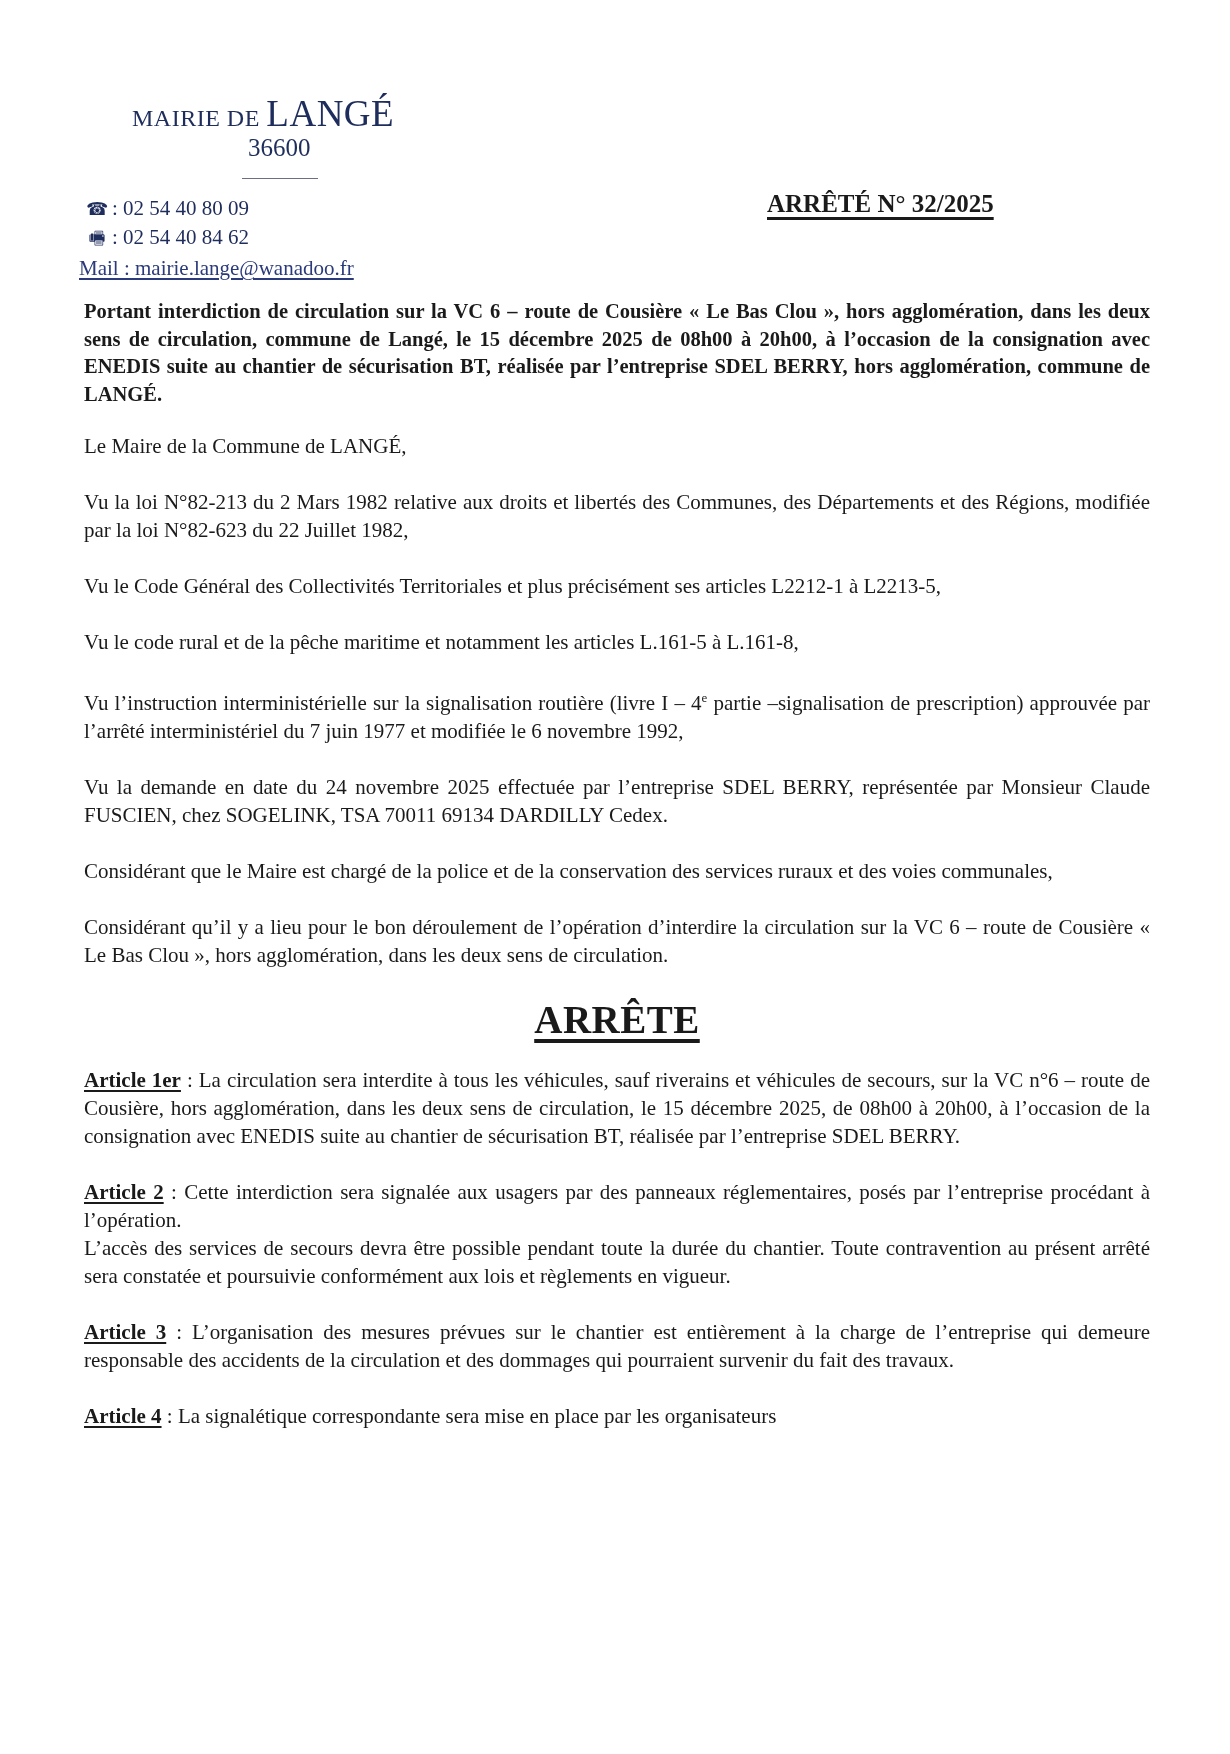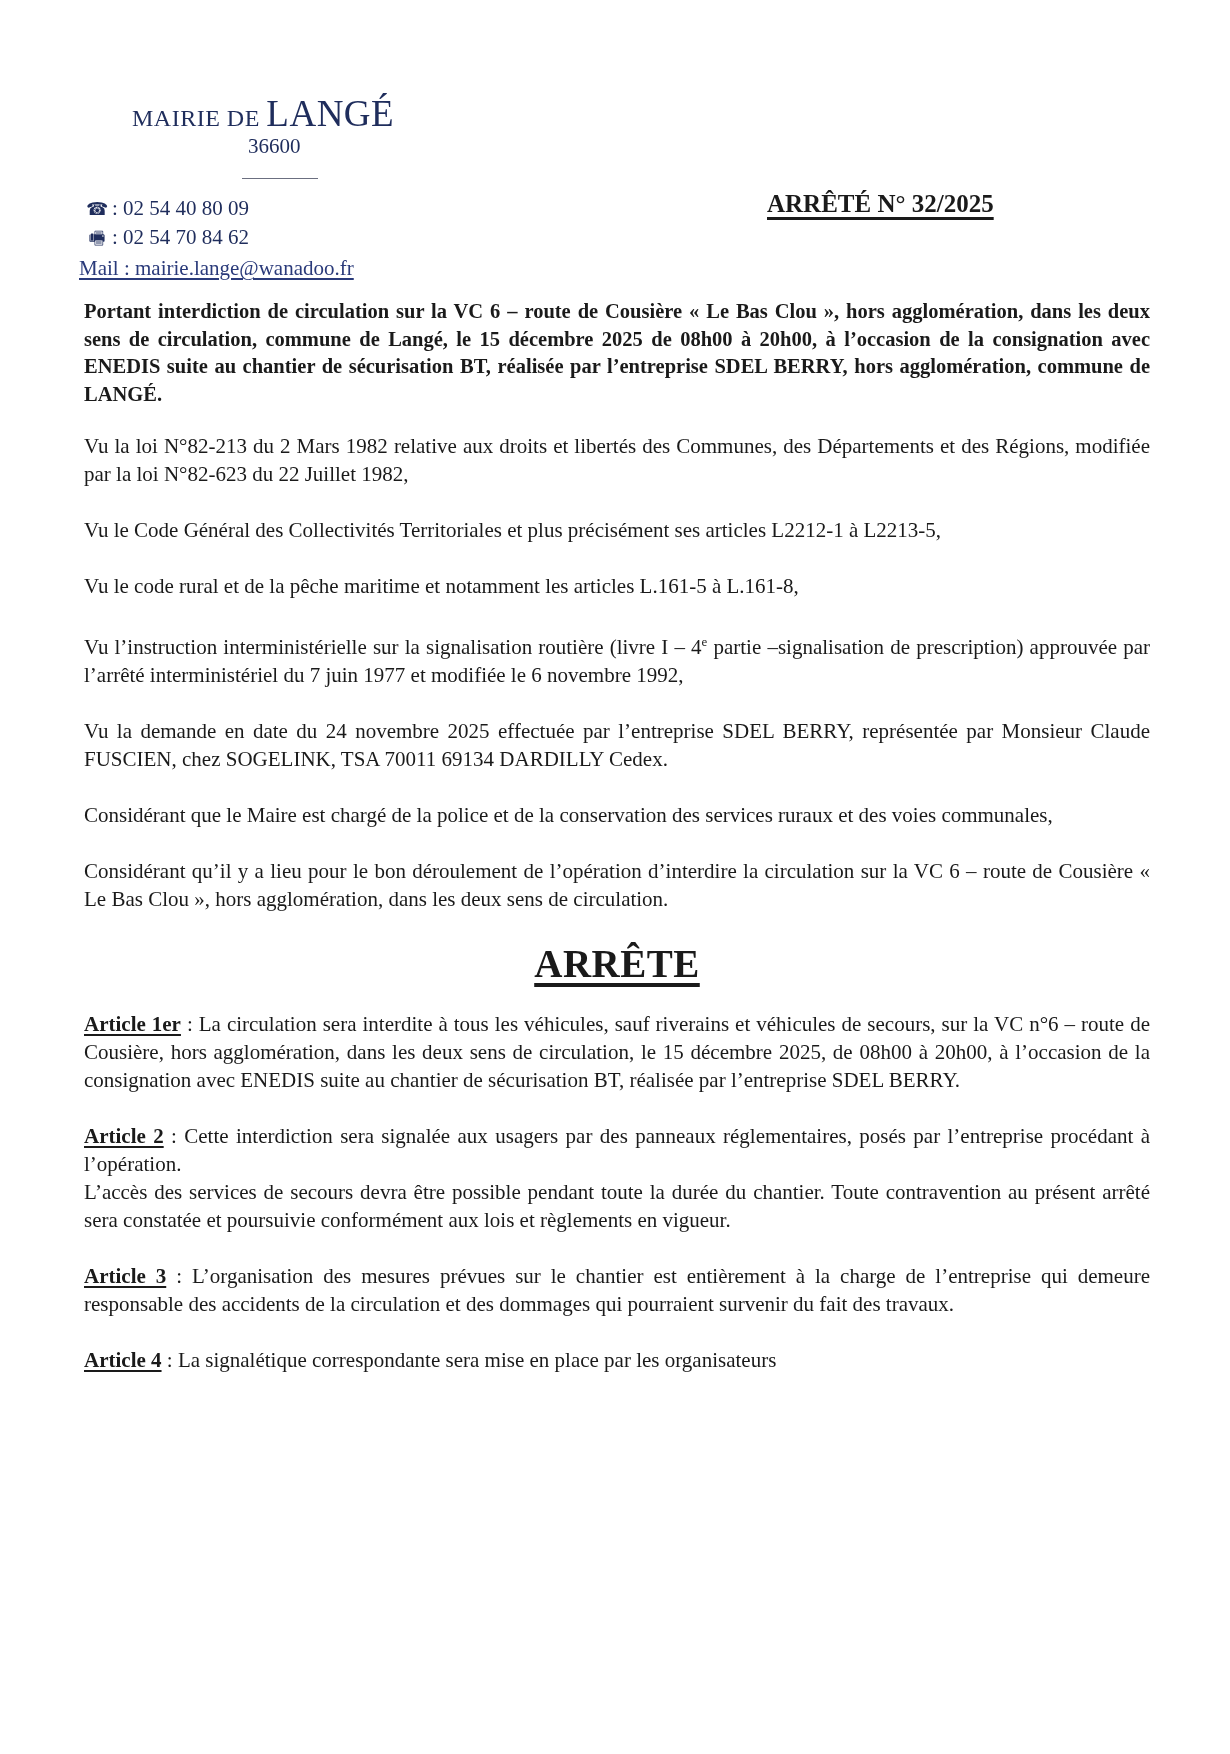--- a/index.html
+++ b/index.html
@@ -8,21 +8,21 @@
     font-family: "Liberation Serif", "DejaVu Serif", serif;
     color: #1a1a1a;
   }
   .abs { position: absolute; }
   .mairie {
     left: 132px; top: 92px; color: #1f2d5c; white-space: nowrap;
     font-family: "Liberation Serif", serif;
   }
   .mairie .small { font-size: 24px; letter-spacing: 0.5px; }
   .mairie .big { font-size: 37px; letter-spacing: 0.5px; }
-  .postcode { left: 248px; top: 134px; font-size: 21px; color: #1f2d5c; }
+  .postcode { left: 248px; top: 134px; font-size: 25px; color: #1f2d5c; }
   .sep { left: 242px; top: 178px; width: 76px; height: 1px; background: #6b6f80; }
   .contact { left: 86px; font-size: 21px; color: #1f2d5c; white-space: nowrap; }
   .contact .ico { display: inline-block; width: 22px; text-align: center; font-size: 18px; margin-right: 4px; }
   .mail { left: 79px; top: 256px; font-size: 21px; color: #2a3a7a; text-decoration: underline; text-underline-offset: 3px; }
   .arrete-no {
     left: 767px; top: 190px; font-size: 25px; font-weight: bold;
     text-decoration: underline; text-decoration-thickness: 3px; text-underline-offset: 5px;
     color: #1a1a1a;
   }
   .content { left: 84px; width: 1066px; top: 298px; }
@@ -44,29 +44,30 @@
 <div class="abs mairie">
   <span class="small">MAIRIE DE </span><span class="big">LANGÉ</span>
 </div>
 <div class="abs postcode">36600</div>
 <div class="abs sep"></div>
 
 <div class="abs contact" style="top:196px;">
   <span class="ico">☎</span><span>: 02 54 40 80 09</span>
 </div>
 <div class="abs contact" style="top:225px;">
-  <span class="ico">🖷</span><span>: 02 54 70 84 62</span>
+  <span class="ico">🖷</span><span>: 02 54 40 84 62</span>
 </div>
 <div class="abs mail">Mail : mairie.lange@wanadoo.fr</div>
 
 <div class="abs arrete-no">ARRÊTÉ N° 32/2025</div>
 
 <div class="abs content">
   <p class="para preamble">Portant interdiction de circulation sur la VC 6 – route de Cousière « Le Bas Clou », hors agglomération, dans les deux sens de circulation, commune de Langé, le 15 décembre 2025 de 08h00 à 20h00, à l’occasion de la consignation avec ENEDIS suite au chantier de sécurisation BT, réalisée par l’entreprise SDEL BERRY, hors agglomération, commune de LANGÉ.</p>
 
+  <p class="para">Le Maire de la Commune de LANGÉ,</p>
 
   <p class="para">Vu la loi N°82-213 du 2 Mars 1982 relative aux droits et libertés des Communes, des Départements et des Régions, modifiée par la loi N°82-623 du 22 Juillet 1982,</p>
   <p class="para">Vu le Code Général des Collectivités Territoriales et plus précisément ses articles L2212-1 à L2213-5,</p>
   <p class="para">Vu le code rural et de la pêche maritime et notamment les articles L.161-5 à L.161-8,</p>
   <p class="para">Vu l’instruction interministérielle sur la signalisation routière (livre I – 4<sup style="font-size:13px">e</sup> partie –signalisation de prescription) approuvée par l’arrêté interministériel du 7 juin 1977 et modifiée le 6 novembre 1992,</p>
   <p class="para">Vu la demande en date du 24 novembre 2025 effectuée par l’entreprise SDEL BERRY, représentée par Monsieur Claude FUSCIEN, chez SOGELINK, TSA 70011 69134 DARDILLY Cedex.</p>
 
   <p class="para">Considérant que le Maire est chargé de la police et de la conservation des services ruraux et des voies communales,</p>
   <p class="para">Considérant qu’il y a lieu pour le bon déroulement de l’opération d’interdire la circulation sur la VC 6 – route de Cousière « Le Bas Clou », hors agglomération, dans les deux sens de circulation.</p>
 

